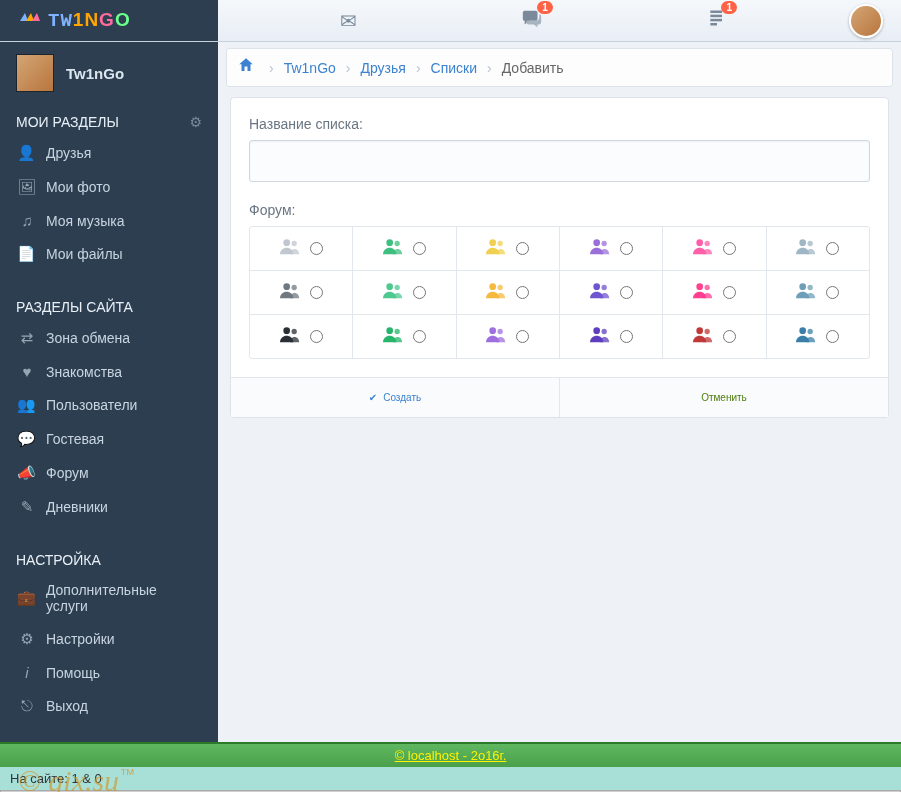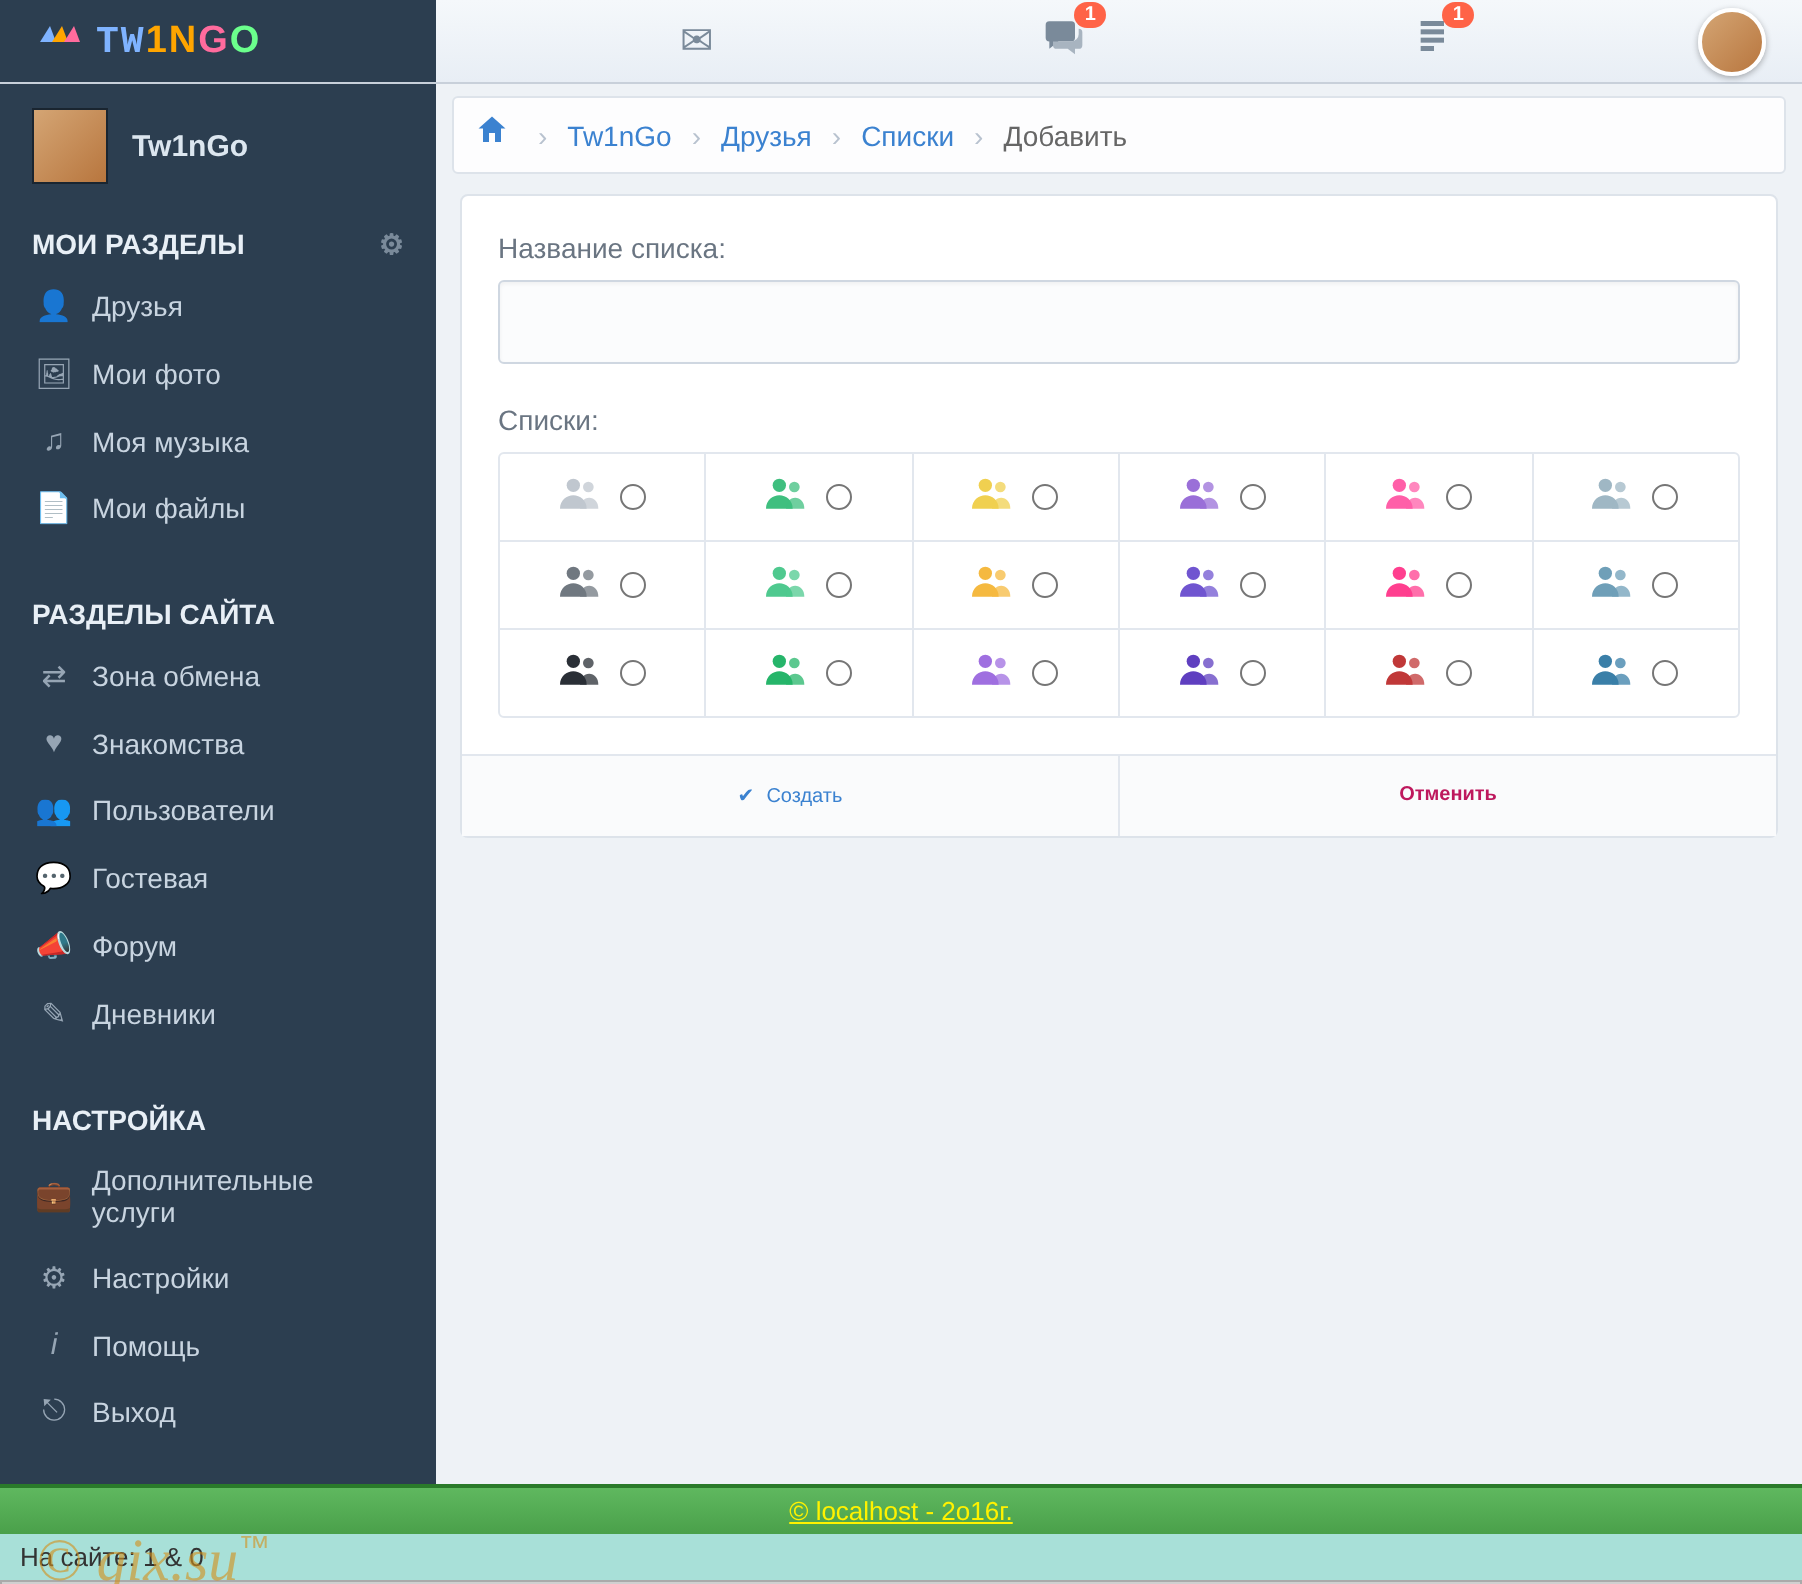--- a/index.html
+++ b/index.html
@@ -15,21 +15,21 @@
 .topicon { position: relative; cursor: pointer; color: #7a8a9a; font-size: 20px; }
 .badge { position: absolute; top: -6px; right: -10px; background: #ff6347; color: #fff; font-size: 10px; border-radius: 8px; padding: 1px 5px; font-weight: bold; }
 .avatar-top { width: 34px; height: 34px; border-radius: 50%; background: linear-gradient(135deg,#d4a574,#b8763e); margin-right: 18px; border: 2px solid #fff; box-shadow: 0 1px 3px rgba(0,0,0,.3); }
 
 
 .layout { display: flex; min-height: 700px; }
 .sidebar { width: 218px; background: #2c3e50; color: #c8d4e0; }
 .user-block { display: flex; align-items: center; padding: 12px 16px; }
 .user-avatar { width: 38px; height: 38px; background: linear-gradient(135deg,#d4a574,#b8763e); border: 1px solid #1a2530; margin-right: 12px; }
 .username { color: #dce6ef; font-weight: bold; font-size: 15px; }
-.side-heading { display: flex; align-items: center; justify-content: space-between; padding: 10px 16px 6px; color: #e8eff6; font-weight: bold; font-size: 14px; }
+.side-heading { display: flex; align-items: center; justify-content: space-between; padding: 10px 16px 6px; color: #e8eff6; font-weight: normal; font-size: 14px; }
 .gear-icon { color: #7a8a9a; cursor: pointer; }
 .side-item { display: flex; align-items: center; padding: 8px 16px; cursor: pointer; color: #c8d4e0; font-size: 14px; }
 .side-item .sicon { width: 22px; display: inline-flex; justify-content: center; margin-right: 8px; color: #96a5b4; font-size: 15px; }
 
 
 .main { flex: 1; background: #eef2f6; display: flex; flex-direction: column; }
 .titlebar { background: linear-gradient(to bottom,#4a6fa5,#3d5d8f); color: #ffe680; text-align: center; padding: 5px; font-weight: bold; font-size: 14px; position: relative; border-bottom: 1px solid #2d4a75; }
 .home-chip { position: absolute; left: 6px; top: 4px; background: #c73e3e; border-radius: 3px; width: 22px; height: 20px; display: flex; align-items: center; justify-content: center; color: #fff; font-size: 12px; cursor: pointer; }
 .breadcrumb { background: #fdfdfe; border: 1px solid #dde3ea; margin: 6px 8px 10px; padding: 7px 10px; font-size: 14px; display: flex; align-items: center; gap: 4px; border-radius: 3px; }
 .breadcrumb a { color: #3b82d0; text-decoration: none; cursor: pointer; }
@@ -46,21 +46,21 @@
 .icon-row + .icon-row { border-top: 1px solid #e2e7ee; }
 .icon-cell { flex: 1; display: flex; align-items: center; justify-content: center; gap: 10px; padding: 10px 0; }
 .icon-cell + .icon-cell { border-left: 1px solid #e2e7ee; }
 .people-icon { font-size: 17px; }
 .icon-cell input[type=radio] { cursor: pointer; }
 
 .actions { display: flex; margin: 0 -18px; border-top: 1px solid #e2e7ee; }
 .action-btn { flex: 1; padding: 14px; text-align: center; cursor: pointer; font-size: 10px; background: #fafbfc; }
 .action-btn + .action-btn { border-left: 1px solid #e2e7ee; }
 .action-btn.create { color: #3b82d0; }
-.action-btn.cancel { color: #be185d; font-weight: bold; }
+.action-btn.cancel { color: #4d7c0f; }
 .action-btn .check { margin-right: 6px; }
 
 
 .footer1 { background: linear-gradient(to bottom,#5fb85f,#4aa04a); color: #fff200; text-align: center; padding: 4px; font-size: 13px; border-top: 2px solid #2a7a2a; text-decoration: underline; cursor: pointer; }
 .footer2 { background: #a8e0d8; padding: 4px 10px; font-size: 13px; color: #333; position: relative; }
 .footer3 { background: #d0d0d0; text-align: center; padding: 3px; font-size: 13px; color: #333; border: 1px solid #aaa; }
 .watermark { position: absolute; left: 18px; top: -3px; font-family: 'Times New Roman', serif; font-style: italic; font-size: 30px; color: #d4901a; opacity: .6; pointer-events: none; }
 .watermark sup { font-size: 16px; font-style: normal; }
 </style>
 </head>
@@ -194,21 +194,21 @@
       <span class="bc-sep">›</span>
       <a>Списки</a>
       <span class="bc-sep">›</span>
       <span class="bc-current">Добавить</span>
     </div>
 
     <div class="card">
       <label class="form-label">Название списка:</label>
       <input class="text-input" type="text" value="" style="">
 
-      <label class="form-label">Списки:</label>
+      <label class="form-label">Форум:</label>
       <div class="icon-grid" id="icon-grid">
           <div class="icon-row">
             <label class="icon-cell">
               <span class="people-icon"><svg width="20" height="18" viewBox="0 0 24 20">
                   <circle cx="8" cy="6" r="4" fill="#c0c7cf"></circle>
                   <path fill="#c0c7cf" d="M0 20c0-5 4-8 8-8s8 3 8 8z"></path>
                   <circle cx="17" cy="7" r="3.2" fill="#c0c7cf" opacity=".75"></circle>
                   <path fill="#c0c7cf" opacity=".75" d="M12 20c0-4 2.5-6.5 5.5-6.5S23 16 23 20z"></path>
                 </svg></span>
               <input type="radio" name="icon-pick" style="">

